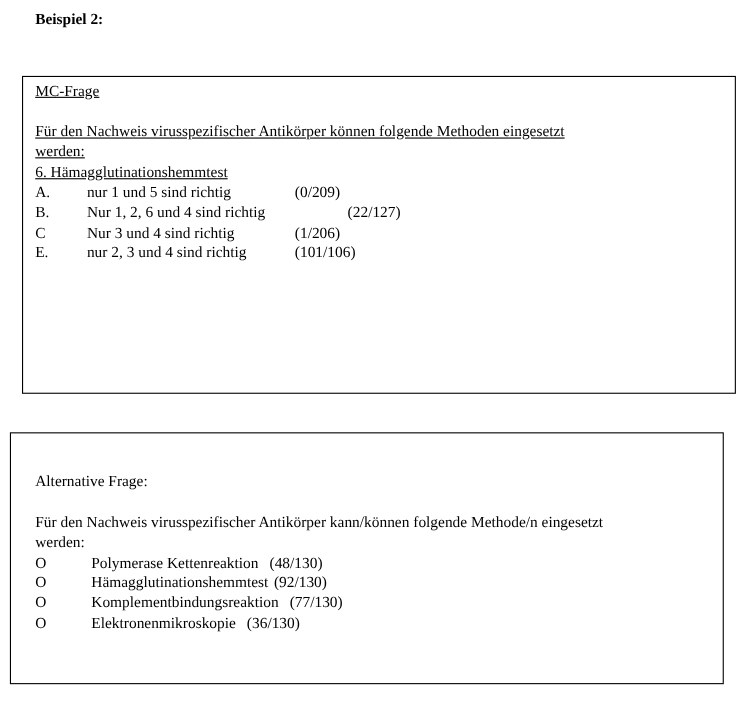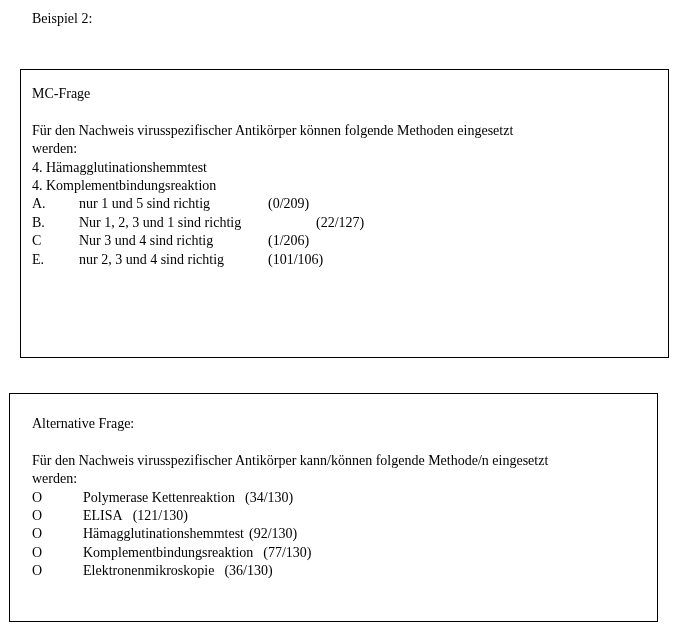--- a/index.html
+++ b/index.html
@@ -3,80 +3,76 @@
   <meta charset="utf-8">
   <style>
     html, body { margin: 0; padding: 0; background: #ffffff; }
     body {
       width: 682px; height: 641px; position: relative; overflow: hidden;
       font-family: "Liberation Serif", "DejaVu Serif", serif;
       color: #000000; font-size: 14px;
     }
     .heading {
       position: absolute; left: 32px; top: 10px;
-      font-weight: normal; font-size: 14px; line-height: 18px;
+      font-weight: bold; font-size: 14px; line-height: 18px;
     }
     .box {
       position: absolute; border: 1px solid #000000; box-sizing: border-box;
       background: #ffffff;
     }
     #box1 { left: 20px; top: 69px; width: 649px; height: 289px; }
     #box2 { left: 9px; top: 393px; width: 649px; height: 229px; }
     .inner { position: absolute; left: 11px; right: 10px; line-height: 18.4px; }
-    #box1 .inner { top: 15px; }
-    #box2 .inner { top: 21px; left: 22px; }
+    #box1 .inner { top: 5px; text-decoration: underline; }
+    #box2 .inner { top: 36px; left: 22px; }
     .line { white-space: nowrap; height: 18.4px; }
     .gap { height: 18.4px; }
     .opt-letter { display: inline-block; width: 47px; }
     .opt-text { display: inline-block; }
     .opt-count { display: inline-block; }
     .radio { display: inline-block; width: 51px; }
     .spacer { display: inline-block; }
   </style>
 </head>
 <body>
 
 <div class="heading">Beispiel 2:</div>
 
 <div class="box" id="box1">
   <div class="inner">
     <div class="line">MC-Frage</div>
     <div class="gap"></div>
     <div class="line">Für den Nachweis virusspezifischer Antikörper können folgende Methoden eingesetzt</div>
     <div class="line">werden:</div>
-    <div class="line">4. Hämagglutinationshemmtest</div>
-    <div class="line">4. Komplementbindungsreaktion</div>
+    <div class="line">6. Hämagglutinationshemmtest</div>
 
     <div class="line">
       <span class="opt-letter">A.</span><span class="opt-text" style="width:189px">nur 1 und 5 sind richtig</span><span class="opt-count">(0/209)</span>
     </div>
     <div class="line">
-      <span class="opt-letter">B.</span><span class="opt-text" style="width:237px">Nur 1, 2, 3 und 1 sind richtig</span><span class="opt-count">(22/127)</span>
+      <span class="opt-letter">B.</span><span class="opt-text" style="width:237px">Nur 1, 2, 6 und 4 sind richtig</span><span class="opt-count">(22/127)</span>
     </div>
     <div class="line">
       <span class="opt-letter">C</span><span class="opt-text" style="width:189px">Nur 3 und 4 sind richtig</span><span class="opt-count">(1/206)</span>
     </div>
     <div class="line">
       <span class="opt-letter">E.</span><span class="opt-text" style="width:189px">nur 2, 3 und 4 sind richtig</span><span class="opt-count">(101/106)</span>
     </div>
   </div>
 </div>
 
 <div class="box" id="box2">
   <div class="inner">
     <div class="line">Alternative Frage:</div>
     <div class="gap"></div>
     <div class="line">Für den Nachweis virusspezifischer Antikörper kann/können folgende Methode/n eingesetzt</div>
     <div class="line">werden:</div>
 
     <div class="line">
-      <span class="radio">O</span><span>Polymerase Kettenreaktion</span><span class="spacer" style="width:10px"></span><span>(34/130)</span>
-    </div>
-    <div class="line">
-      <span class="radio">O</span><span>ELISA</span><span class="spacer" style="width:10px"></span><span>(121/130)</span>
+      <span class="radio">O</span><span>Polymerase Kettenreaktion</span><span class="spacer" style="width:10px"></span><span>(48/130)</span>
     </div>
     <div class="line">
       <span class="radio">O</span><span>Hämagglutinationshemmtest</span><span class="spacer" style="width:5px"></span><span>(92/130)</span>
     </div>
     <div class="line">
       <span class="radio">O</span><span>Komplementbindungsreaktion</span><span class="spacer" style="width:10px"></span><span>(77/130)</span>
     </div>
     <div class="line">
       <span class="radio">O</span><span>Elektronenmikroskopie</span><span class="spacer" style="width:10px"></span><span>(36/130)</span>
     </div>

